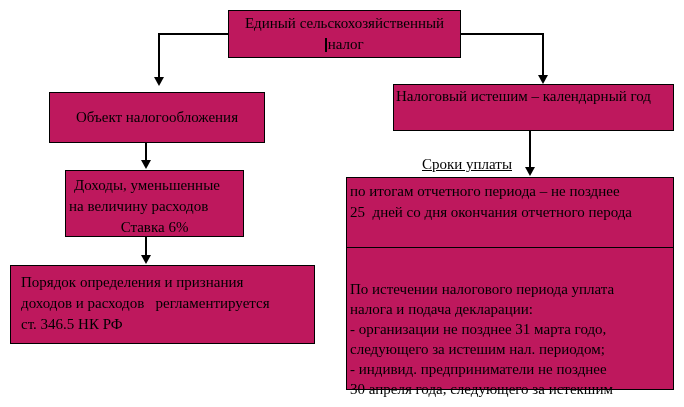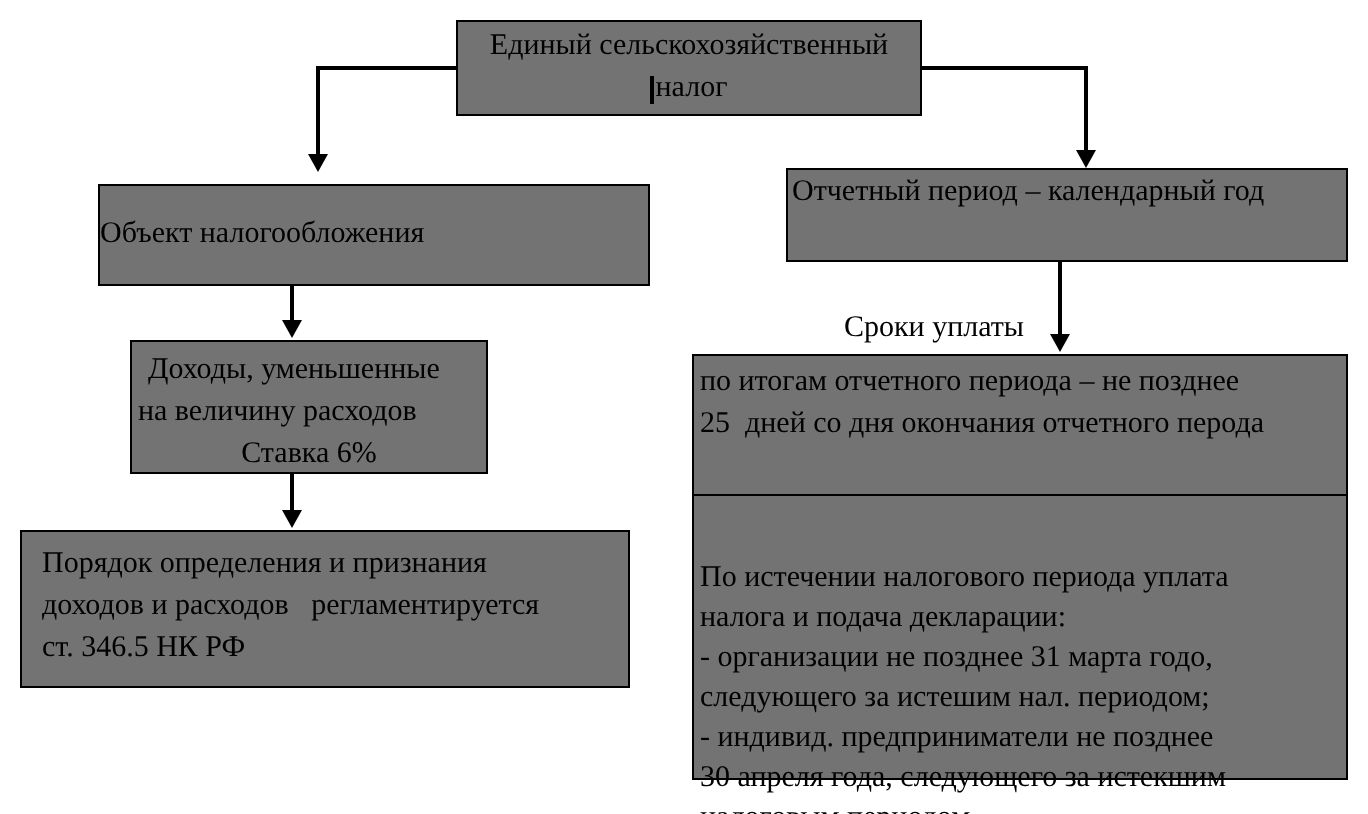--- a/index.html
+++ b/index.html
@@ -8,42 +8,42 @@
     width: 684px;
     height: 407px;
     background: #ffffff;
     font-family: "Liberation Serif", serif;
     color: #000000;
     overflow: hidden;
   }
   .box {
     position: absolute;
     border: 1.5px solid #000000;
-    background: #737373;
+    background: #be185d;
     box-sizing: border-box;
     font-size: 15px;
   }
   .tline {
     white-space: pre-wrap;
     line-height: 21px;
     font-size: 15px;
   }
   .pad8 { padding-left: 8px; }
   .pad3 { padding-left: 3px; }
   .center { text-align: center; }
   #title-box  { left: 228px; top: 10px;  width: 233px; height: 48px; text-align: center; padding-top: 2px; }
-  #object-box { left: 49px;  top: 92px;  width: 276px; height: 51px; display: flex; align-items: center; justify-content: flex-start; }
+  #object-box { left: 49px;  top: 92px;  width: 216px; height: 51px; display: flex; align-items: center; justify-content: center; }
   #income-box { left: 65px;  top: 170px; width: 179px; height: 67px; padding-top: 4px; }
   #order-box  { left: 10px;  top: 265px; width: 305px; height: 79px; padding: 6px 0 0 10px; }
   #period-box { left: 393px; top: 84px;  width: 281px; height: 47px; padding: 1px 0 0 2px; }
   #payment-box{ left: 346px; top: 177px; width: 328px; height: 213px; padding: 0; }
   #payment-sec1 { height: 70px; border-bottom: 1.5px solid #000000; box-sizing: border-box; padding: 3px 0 0 3px; }
   #payment-sec2 { padding: 4px 0 0 3px; margin-top: 27px; }
   #payment-sec2 .tline { line-height: 20px; }
-  #payment-label { position: absolute; left: 422px; top: 156px; font-size: 15px; white-space: pre; }
+  #payment-label { position: absolute; left: 422px; top: 156px; font-size: 15px; white-space: pre; text-decoration: underline; }
   .hline { position: absolute; height: 2px; background: #000000; }
   .vline { position: absolute; width: 2px; background: #000000; }
   .arrowhead {
     position: absolute; width: 0; height: 0;
     border-left: 5px solid transparent;
     border-right: 5px solid transparent;
     border-top: 9px solid #000000;
   }
   .squiggle {
     text-decoration-style: wavy;
@@ -93,21 +93,21 @@
   <div class="vline" style="left:145px; top:237px; height:20px;"></div>
   <div class="arrowhead" style="left:141px; top:255px;"></div>
 
   <div class="box" id="order-box">
     <div class="tline">Порядок определения и признания</div>
     <div class="tline">доходов и расходов   регламентируется</div>
     <div class="tline">ст. 346.5 НК РФ</div>
   </div>
 
   <div class="box" id="period-box">
-    <div class="tline">Отчетный период – календарный год</div>
+    <div class="tline">Налоговый истешим – календарный год</div>
   </div>
 
   <div id="payment-label">Сроки уплаты</div>
   <div class="vline" style="left:529px; top:131px; height:38px;"></div>
   <div class="arrowhead" style="left:525px; top:167px;"></div>
 
   <div class="box" id="payment-box">
     <div id="payment-sec1">
       <div class="tline">по итогам отчетного периода – не позднее</div>
       <div class="tline">25  дней со дня окончания отчетного перода</div>

